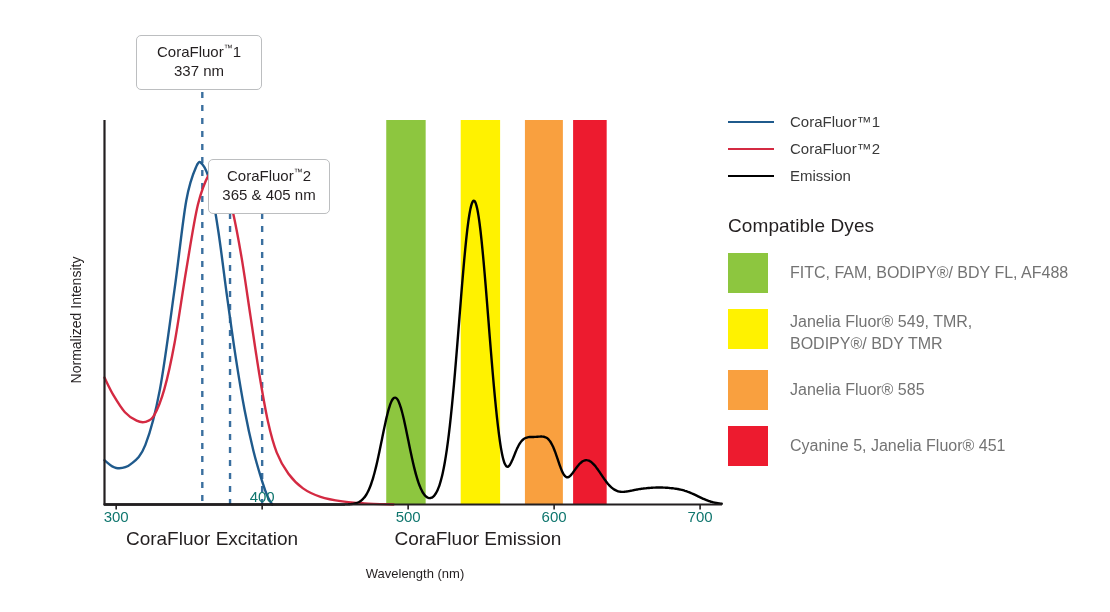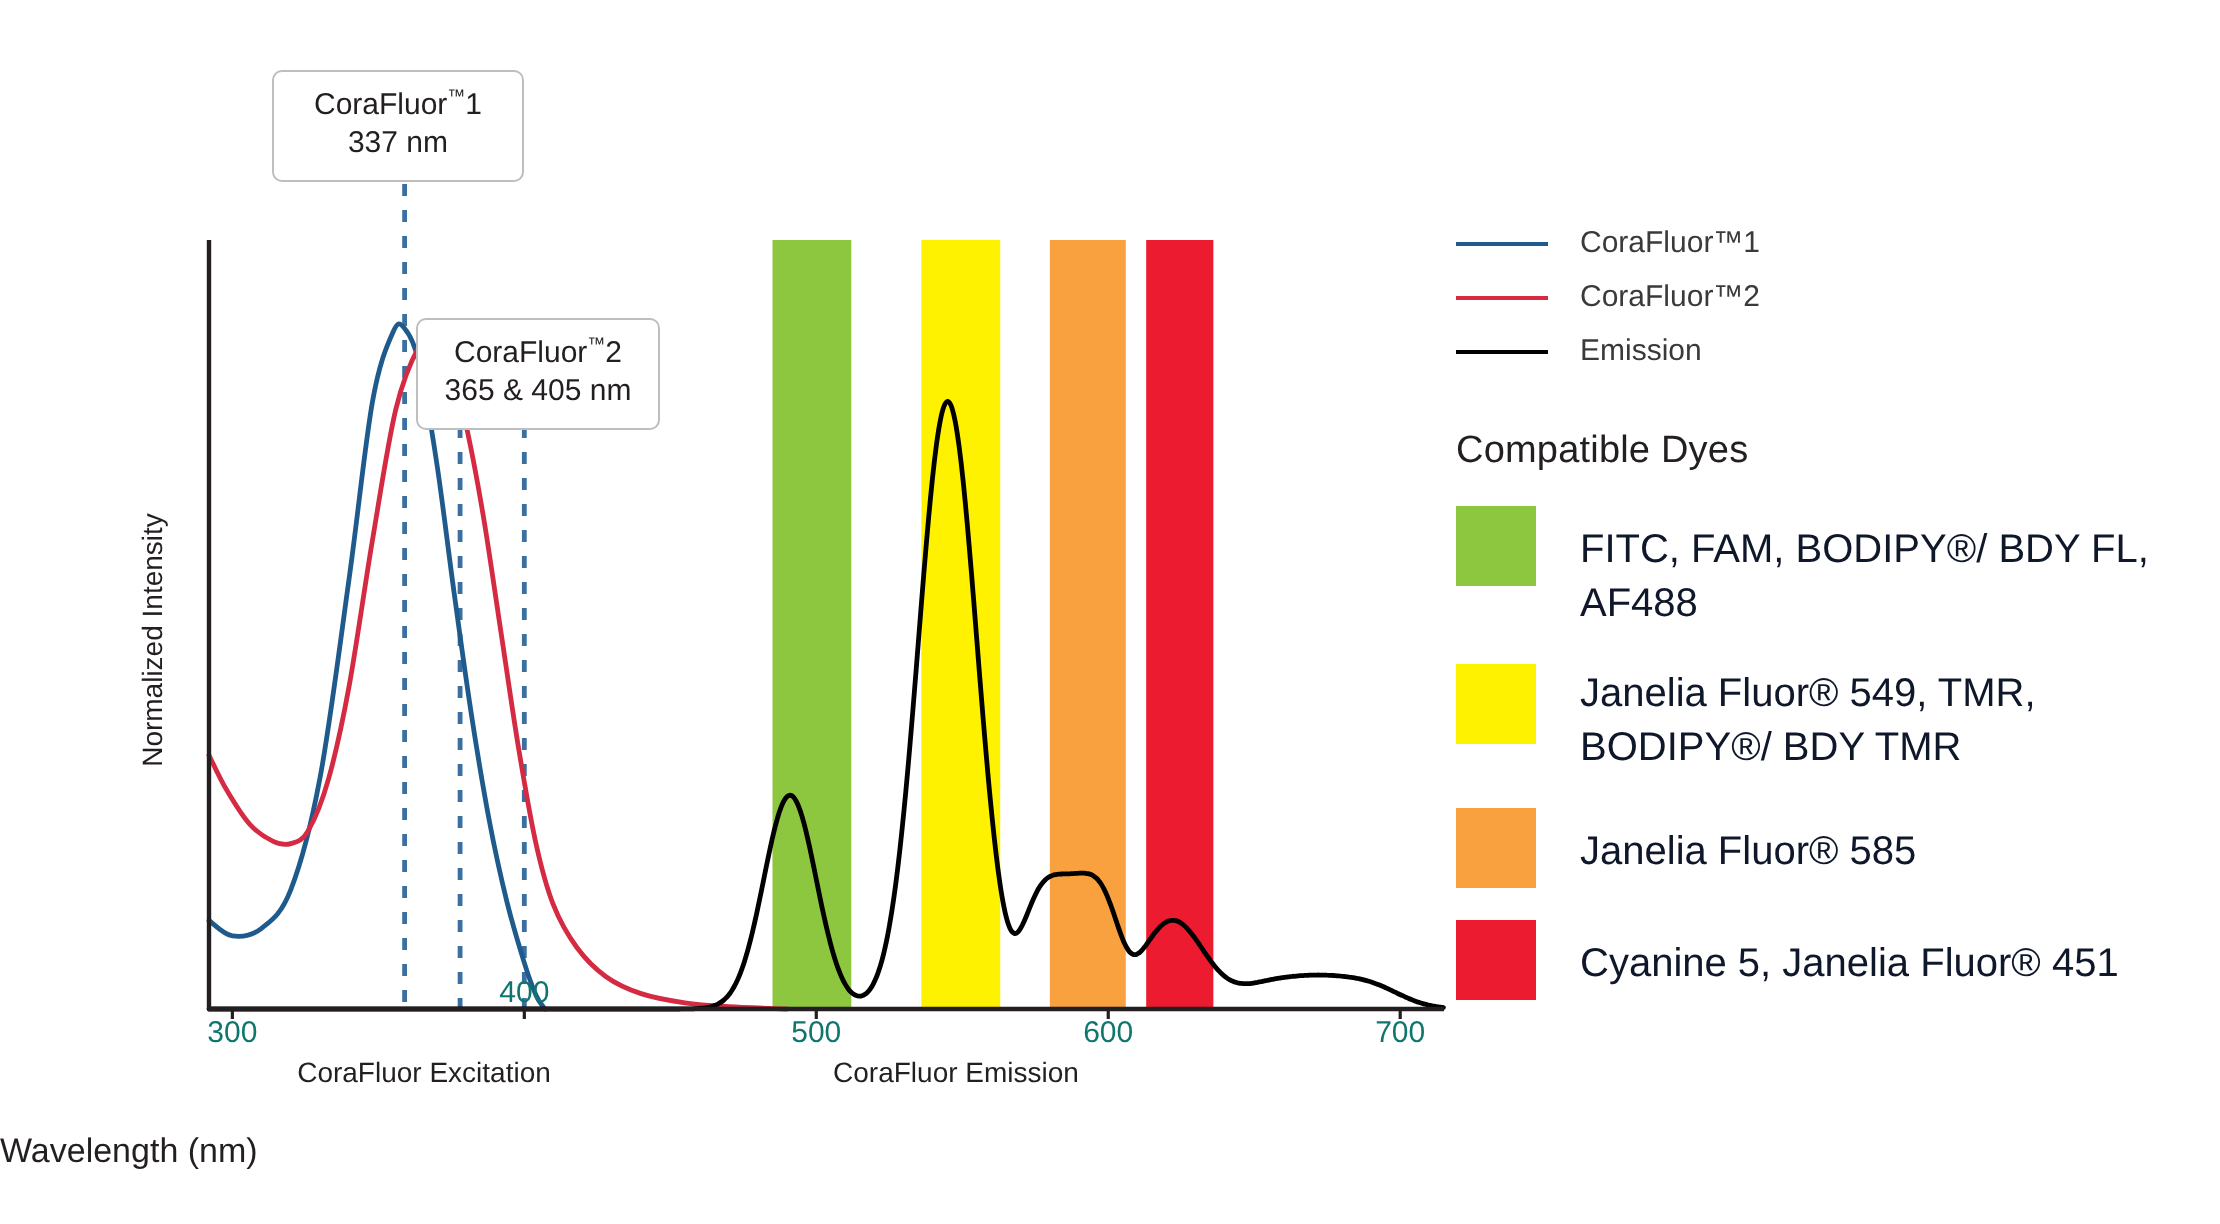--- a/index.html
+++ b/index.html
@@ -53,31 +53,32 @@
   
   .axis-tick {
     position: absolute;
     font-size: 15px;
     color: #0f766e;
     text-align: center;
     width: 60px;
   }
   .band-label {
     position: absolute;
-    font-size: 14px;
+    font-size: 19px;
     color: #231f20;
     text-align: center;
     white-space: nowrap;
   }
   #xaxis-title {
     position: absolute;
     left: 0;
     top: 566px;
     width: 830px;
-    font-size: 17px;
+    text-align: center;
+    font-size: 13px;
     color: #231f20;
   }
   #yaxis-title {
     position: absolute;
     left: -24px;
     top: 312px;
     width: 200px;
     text-align: center;
     font-size: 14px;
     color: #231f20;
@@ -123,22 +124,22 @@
     align-items: flex-start;
     margin-bottom: 16px;
   }
   .dye-swatch {
     width: 40px;
     height: 40px;
     flex: 0 0 auto;
     margin-right: 22px;
   }
   .dye-label {
-    font-size: 20px;
-    color: #0f172a;
+    font-size: 16px;
+    color: #737373;
     line-height: 1.35;
     padding-top: 9px;
     white-space: pre-line;
   }
   .dye-row.tall .dye-label { padding-top: 2px; }
 </style>
 </head>
 <body>
 
 <div id="figure">

